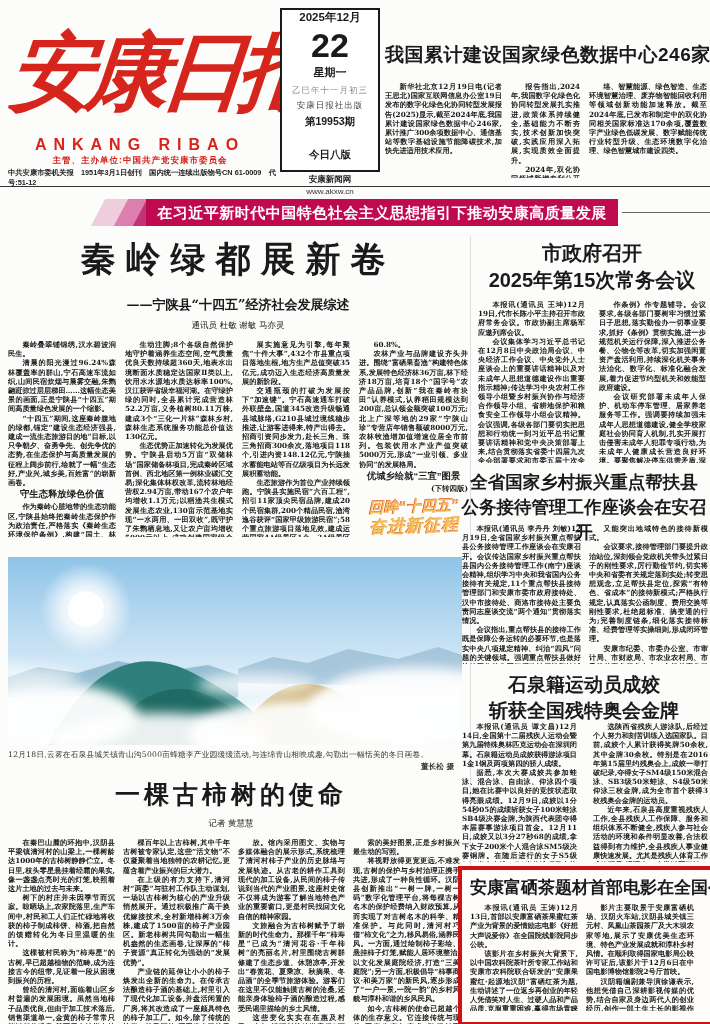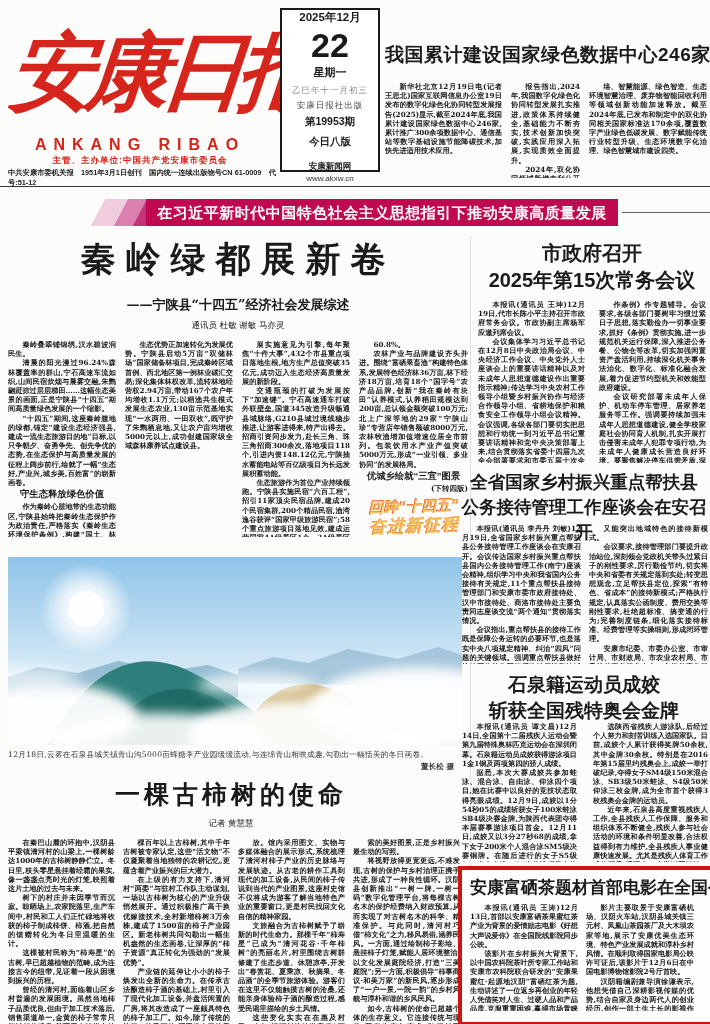--- a/index.html
+++ b/index.html
@@ -18,21 +18,21 @@
   .mast-meta{left:8px;top:168px;width:268px;font-size:7.3px;font-weight:bold;color:#222;}
   
   .datebox{left:280px;top:8px;width:96px;height:160px;border:2px solid #1a1a1a;
       text-align:center;background:#fff;}
   .db-month{font-size:11.5px;font-weight:bold;margin-top:0;}
   .db-day{font-size:34px;font-weight:bold;line-height:36px;margin-top:2px;}
   .db-week{font-size:11px;font-weight:bold;margin-top:2px;}
   .db-lunar{font-size:8.5px;color:#8a8a8a;margin-top:5px;letter-spacing:1px;}
   .db-pub{font-size:8.5px;color:#444;margin-top:3px;letter-spacing:1px;}
   .db-issue{font-size:10.5px;font-weight:bold;margin-top:3px;}
-  .db-pages{font-size:10.5px;font-weight:bold;margin-top:6px;}
+  .db-pages{font-size:10.5px;font-weight:bold;margin-top:19px;}
   .db-site{font-size:8.5px;font-weight:bold;margin-top:12px;}
   .db-url{font-size:8px;color:#333;margin-top:1px;}
   
   .top-head{left:385px;top:42px;width:322px;font-size:19px;font-weight:900;
       letter-spacing:0.5px;white-space:nowrap;}
   .top-cols{left:385px;top:82px;width:322px;height:96px;display:flex;gap:9px;}
   .rule-header{left:0;top:186px;width:710px;border-top:1.5px solid #333;}
   
   .banner{left:146px;top:199px;width:472px;height:27px;background:#c00a50;color:#fff;
       font-weight:bold;font-size:15px;line-height:27px;text-align:center;letter-spacing:0.5px;}
@@ -146,20 +146,21 @@
   <div class="abs main-by">通讯员 杜敏 谢敏 马亦灵</div>
   <div class="abs main-cols body7">
     <div class="col">
         <p>秦岭叠翠铺锦绣,汉水碧波润民生。</p>
         <p>清晨的阳光漫过96.24%森林覆盖率的群山,宁石高速车流如织,山间民宿炊烟与晨雾交融,朱鹮翩跹掠过层层梯田……这幅生态美景的画面,正是宁陕县“十四五”期间高质量绿色发展的一个缩影。</p>
         <p>“十四五”期间,这座秦岭腹地的绿都,锚定“建设生态经济强县,建成一流生态旅游目的地”目标,以只争朝夕、奋勇争先、创先争优的态势,在生态保护与高质量发展的征程上阔步前行,绘就了一幅“生态好,产业兴,城乡美,百姓富”的崭新画卷。</p>
         <div class="sec-h">守生态释放绿色价值</div>
         <p>作为秦岭心脏地带的生态功能区,宁陕县始终把秦岭生态保护作为政治责任,严格落实《秦岭生态环境保护条例》,构建“国土、林业、水利、环保”四位一体县镇村三级生态网络,1400名生态卫士借助智慧巡护APP、无人机等科技手段,筑牢“人防+技防+物防”立体化防护网。</p>
       </div>
     <div class="col">
+        <p>生动注脚;8个各级自然保护地守护着涵养生态空间,空气质量优良天数持续超360天,地表水出境断面水质稳定达国家Ⅱ类以上,饮用水水源地水质达标率100%,汉江获评省级幸福河湖。在守绿护绿的同时,全县累计完成营造林52.2万亩,义务植树80.11万株,建成3个“三化一片林”森林乡村,森林生态系统服务功能总价值达130亿元。</p>
         <p>生态优势正加速转化为发展优势。宁陕县启动5万亩“双储林场”国家储备林项目,完成秦岭区域首例、西北地区第一例林业碳汇交易;深化集体林权改革,流转林地经营权2.94万亩,带动167个农户年均增收1.1万元;以稻渔共生模式发展生态农业,130亩示范基地实现“一水两用、一田双收”,既守护了朱鹮栖息地,又让农户亩均增收5000元以上,成功创建国家级全域森林康养试点建设县。</p>
       </div>
     <div class="col">
         <p>展实施意见为引擎,每年聚焦“十件大事”,432个市县重点项目落地生根,地方生产总值突破35亿元,成功迈入生态经济高质量发展的新阶段。</p>
         <p>交通瓶颈的打破为发展按下“加速键”。宁石高速通车打破外联壁垒,国道345改造升级畅通县域脉络,G210县城过境线稳步推进,让游客进得来,特产出得去。招商引资同步发力,赴长三角、珠三角招商300余次,落地项目118个,引进内资148.12亿元,宁陕抽水蓄能电站等百亿级项目为长远发展积蓄动能。</p>
         <p>生态旅游作为首位产业持续领跑。宁陕县实施民宿“六百工程”,招引11家顶尖民宿品牌,建成20个民宿集群,200个精品民宿,渔湾逸谷获评“国家甲级旅游民宿”;58个重点旅游项目落地见效,建成运营国家4A级景区1个、3A级景区3个,获评“省级全域旅游示范区”称号。全民文旅IP“村光大道”更是火爆出圈,350余个原生态节目吸引2000余名群众登台,全网话题曝光量超12亿次,5次登上央视,直播带动旅游接待量同比增长40%,夜市街区夏季餐饮消费超3000万元,农产品线上销售额达4500万元,全县累计接待游客314.81万人次,实现旅游花费15.17亿元,同比增长74.16%。</p>
       </div>
     <div class="col4wrap">
       <div class="col">
           <p>60.8%。</p>

